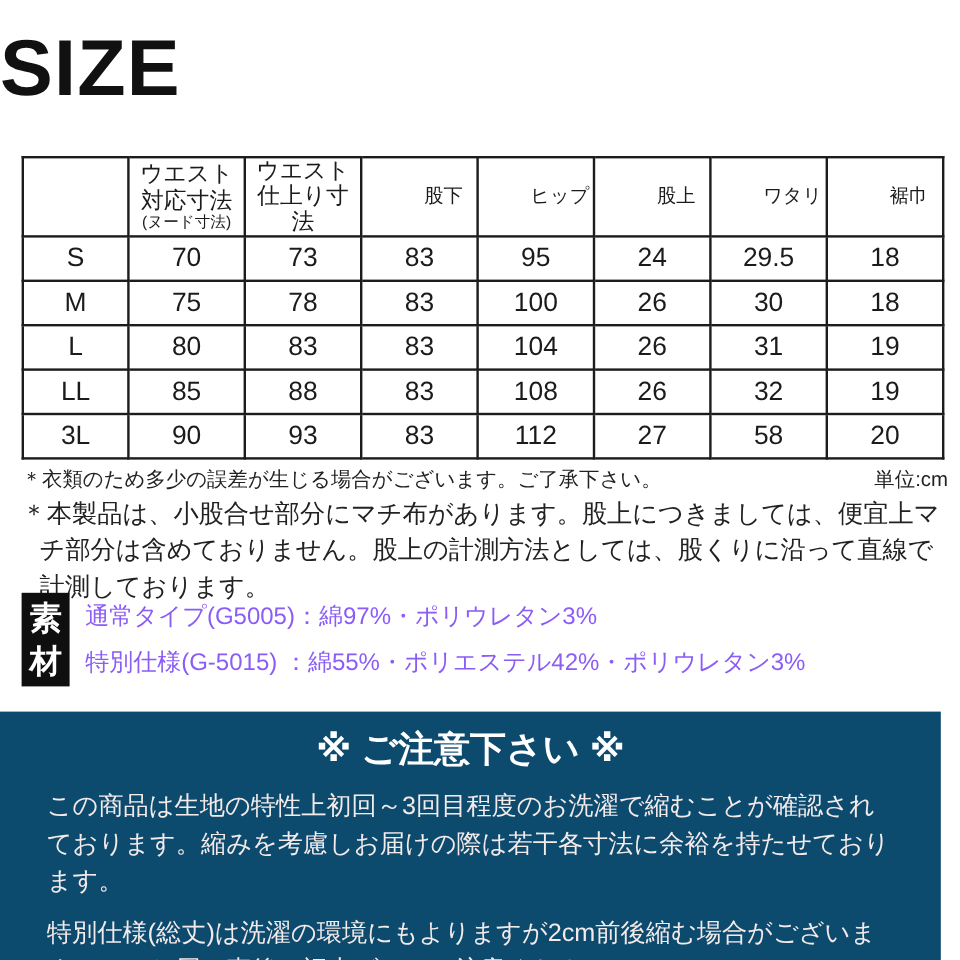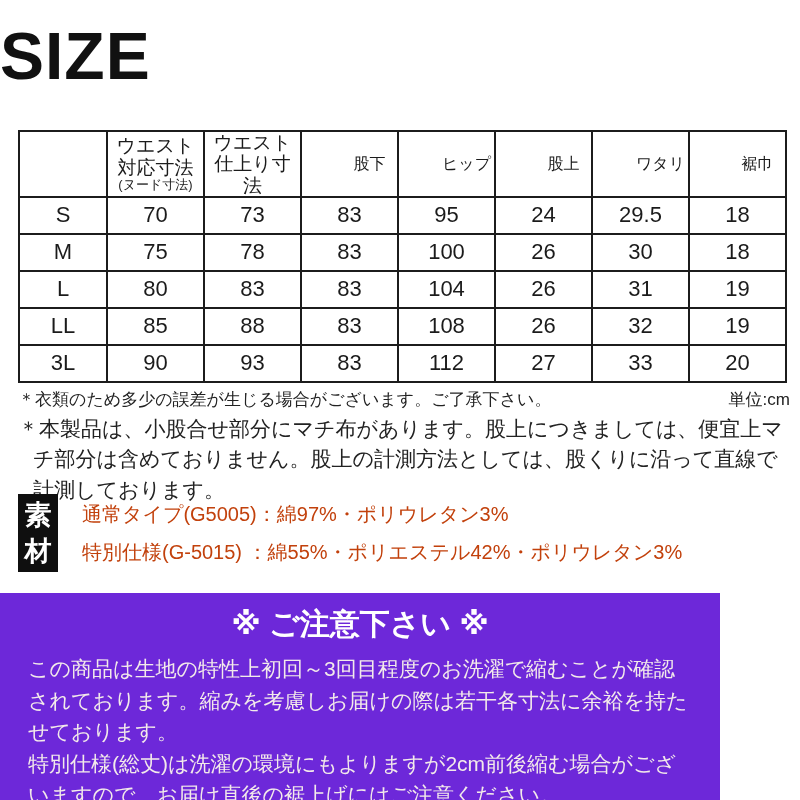--- a/index.html
+++ b/index.html
@@ -64,40 +64,40 @@
     display: flex; align-items: center;
   }
   .material-badge {
     width: 40px; height: 78px;
     background: #0f0f0f; color: #ffffff;
     display: flex; flex-direction: column;
     align-items: center; justify-content: center;
     font-size: 27px; font-weight: bold; line-height: 1.35;
     flex: 0 0 auto;
   }
-  .material-lines { margin-left: 24px; font-size: 20px; color: #c2410c; }
+  .material-lines { margin-left: 13px; font-size: 20px; color: #8b5cf6; }
   .material-lines .mline { line-height: 38px; white-space: nowrap; }
 
   
   .warning {
     position: absolute; top: 593px; left: 0;
-    width: 720px; height: 207px;
-    background: #6d28d9;
+    width: 784px; height: 207px;
+    background: #0c4a6e;
     color: #f3eaea;
   }
   .warning-title {
     text-align: center;
     font-size: 30px; font-weight: bold; color: #ffffff;
     margin-top: 11px;
   }
   .warning-body {
     margin: 8px 28px 0 28px;
     font-size: 21px; line-height: 1.5;
   }
-  .warning-body p { margin: 0; }
+  .warning-body p { margin: 11px; }
 </style>
 </head>
 <body>
 
 <div class="page-title">SIZE</div>
 
 <div class="size-table-wrap">
   <table class="size-table">
     <colgroup>
       <col style="width:88px">
@@ -163,21 +163,21 @@
         <td>32</td>
         <td>19</td>
       </tr>
       <tr>
         <th>3L</th>
         <td>90</td>
         <td>93</td>
         <td>83</td>
         <td>112</td>
         <td>27</td>
-        <td>33</td>
+        <td>58</td>
         <td>20</td>
       </tr>
     </tbody>
   </table>
 </div>
 
 <div class="note-row">
   <span>＊衣類のため多少の誤差が生じる場合がございます。ご了承下さい。</span>
   <span class="unit-label">単位:cm</span>
 </div>

